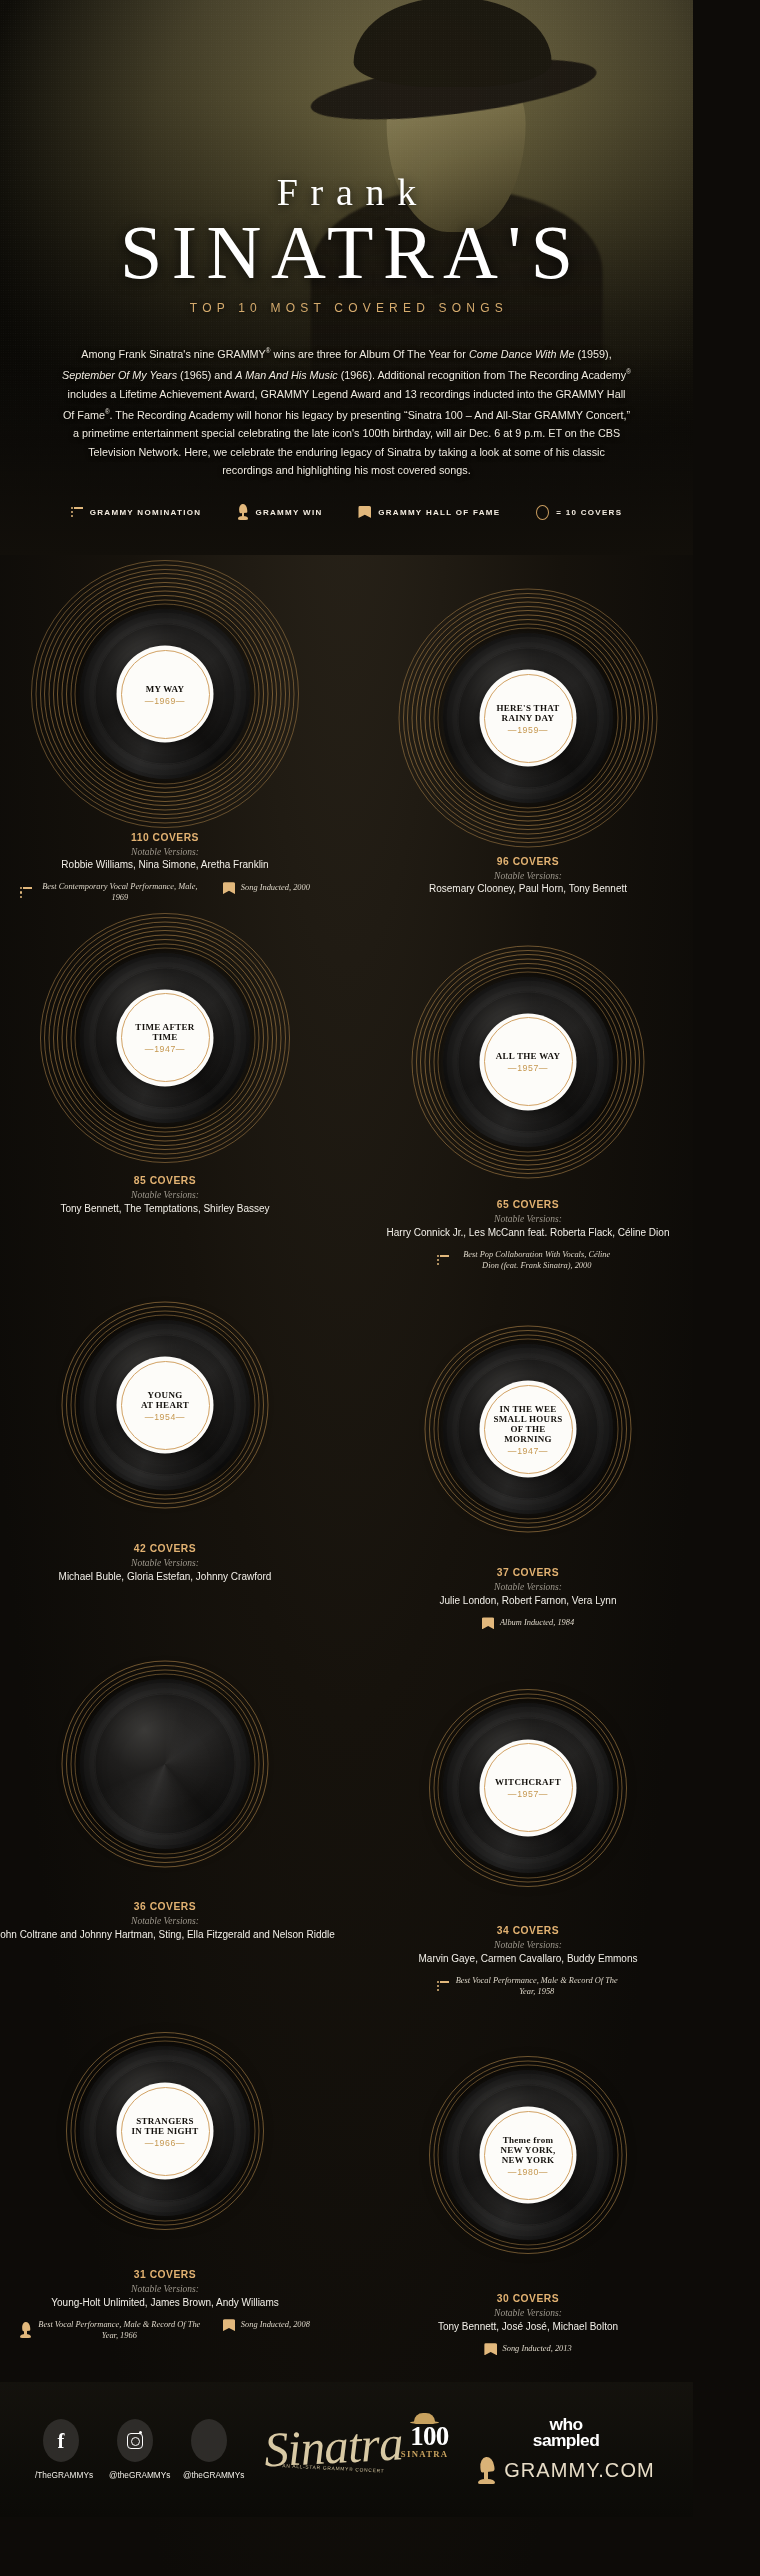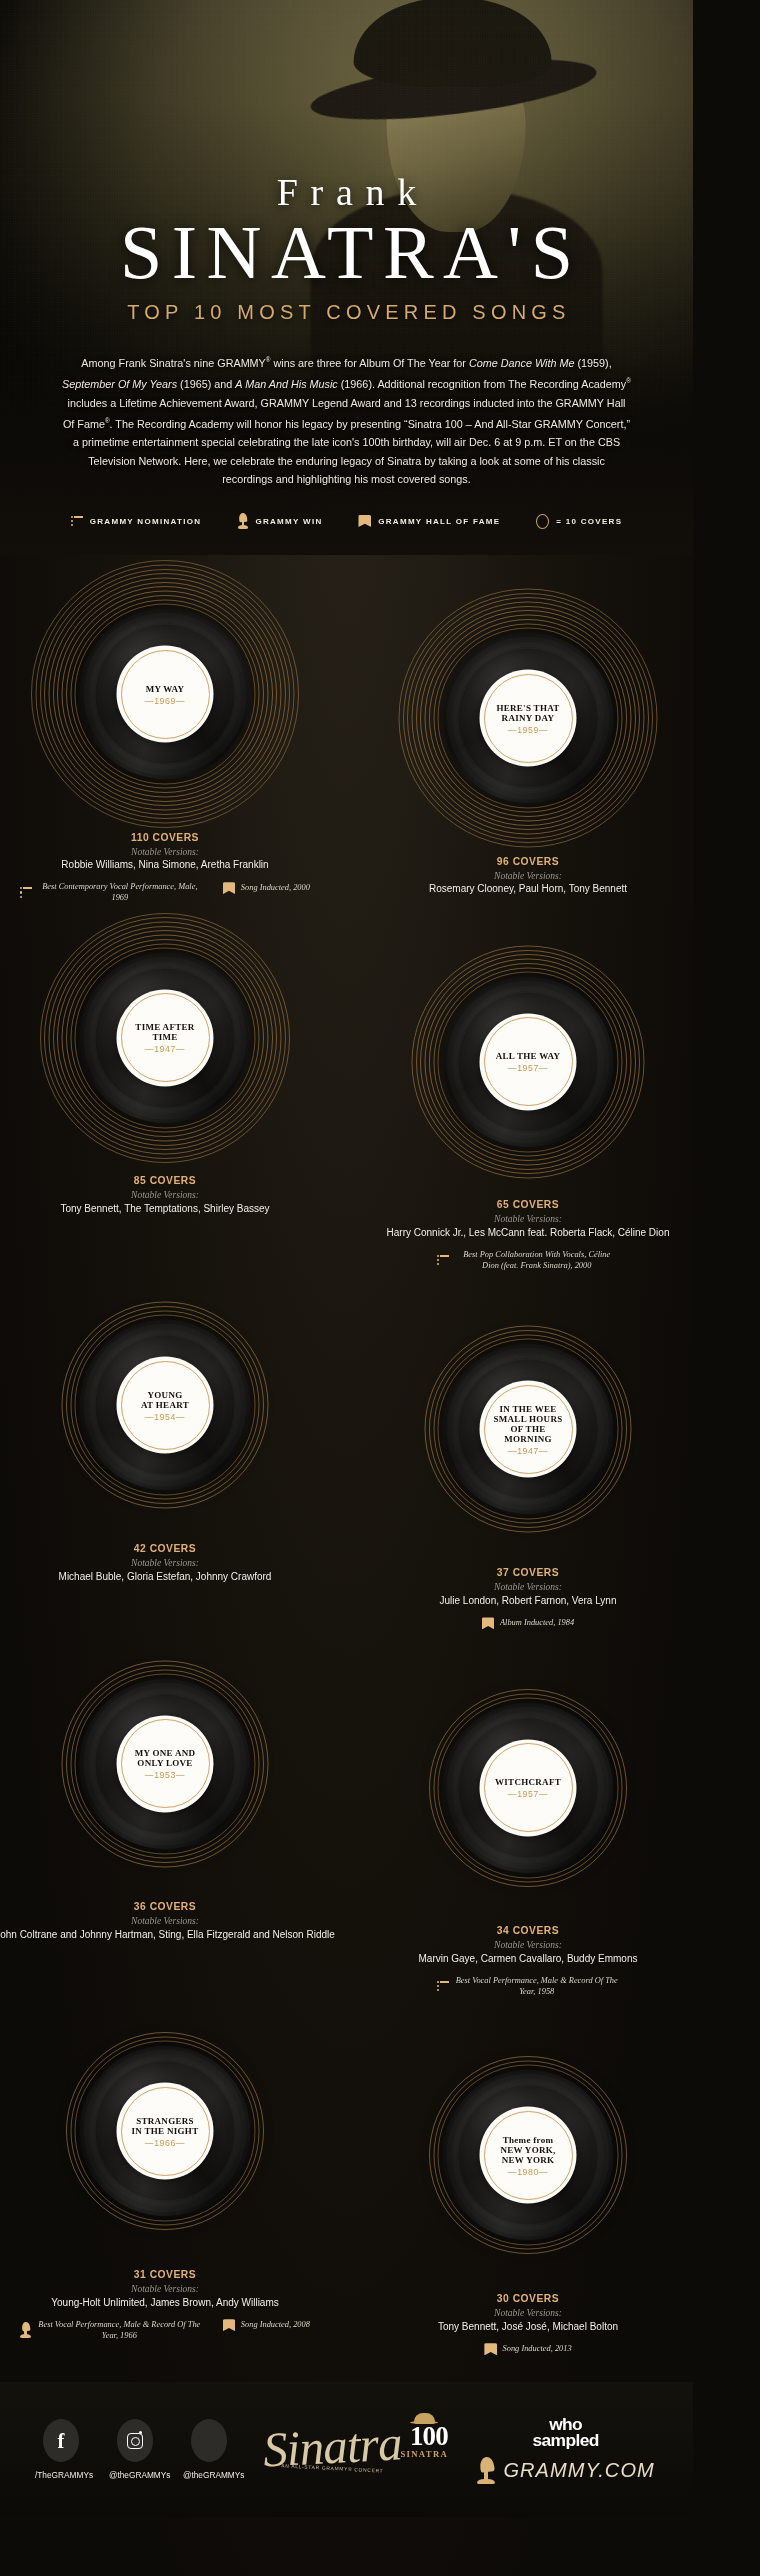--- a/index.html
+++ b/index.html
@@ -100,21 +100,21 @@
     font-size:76px;
     letter-spacing:9.5px;
     color:#fff;
     text-indent:9.5px;
     line-height:1.04;
     margin-top:1.6px;
     text-shadow:0 1.6px 14.3px rgba(0,0,0,.8);
   }
   .title-sub{
     margin-top:9.5px;
-    font-size:20px;
+    font-size:12px;
     letter-spacing:5.2px;
     color:#d5ab6d;
     text-indent:4.8px;
     font-weight:400;
     text-shadow:0 0.8px 6.3px rgba(0,0,0,.8);
   }
 
   .intro{
     position:relative; z-index:5;
     width:569px;
@@ -440,21 +440,21 @@
   }
   .whosampled{
     font-family:"Liberation Sans", sans-serif;
     font-weight:bold;
     color:#fff;
     font-size:17.4px;
     line-height:16px;
     letter-spacing:-0.6px;
     text-align:center;
   }
-  .grammy-line{display:flex; align-items:center; gap:8px;font-style:italic;}
+  .grammy-line{display:flex; align-items:center; gap:8px;}
   .gram-ico{width:19px;height:27px;position:relative;}
   .gram-ico .horn{
     position:absolute;left:3.2px;top:0;width:13.5px;height:15px;background:#d9b277;
     border-radius:62% 62% 14% 14% / 80% 80% 22% 22%;transform:rotate(-7deg);
   }
   .gram-ico .stem{position:absolute;left:7.1px;top:12px;width:4px;height:9.5px;background:#d9b277;}
   .gram-ico .base{position:absolute;left:0.8px;bottom:0;width:17.4px;height:5.5px;background:#d9b277;border-radius:50% 50% 22% 22% / 80% 80% 30% 30%;}
   .grammy-com{
     font-size:20px;
     letter-spacing:1.1px;
@@ -741,27 +741,20 @@
         <div class="rec-cell">
           <div class="disc-wrap">
             <div class="halo">
               <span class="ring" style="width:181px;height:181px;opacity:0.85"></span>
               <span class="ring" style="width:189px;height:189px;opacity:0.83"></span>
               <span class="ring" style="width:198px;height:198px;opacity:0.81"></span>
               <span class="ring" style="width:207px;height:207px;opacity:0.79"></span>
             </div>
             <div class="vinyl">
               <span class="sheen"></span>
-              <div class="label">
-                <div class="label-title">
-                  <div>MY ONE AND</div>
-                  <div>ONLY LOVE</div>
-                </div>
-                <div class="label-year">—1953—</div>
-              </div>
             </div>
           </div>
           <div class="caption">
             <div class="covers">36 COVERS</div>
             <div class="nv-label">Notable Versions:</div>
             <div class="nv-list">John Coltrane and Johnny Hartman, Sting, Ella Fitzgerald and Nelson Riddle</div>
           </div>
         </div>
         <div class="rec-cell offset">
           <div class="disc-wrap">

